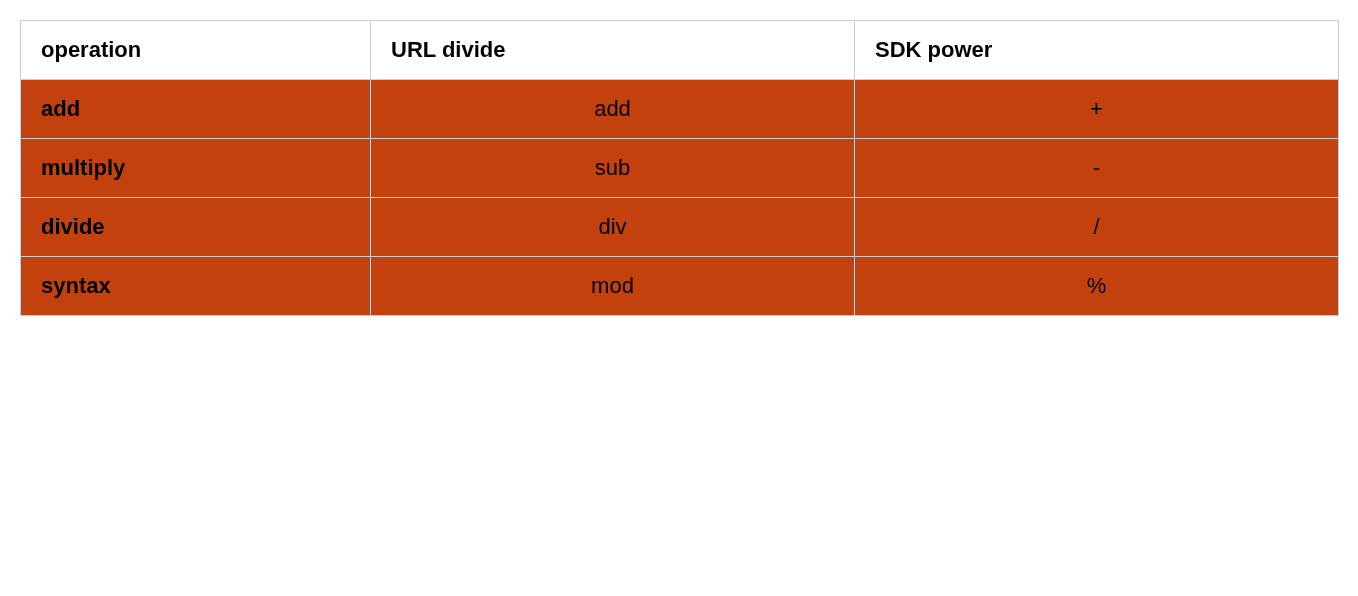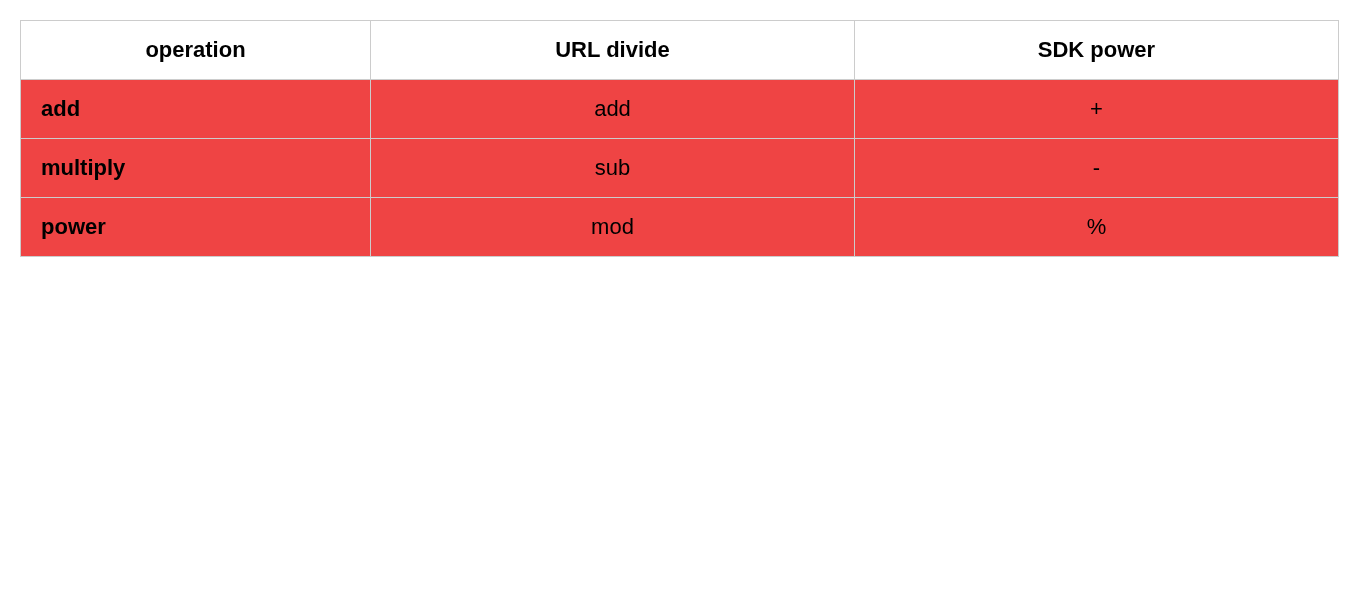--- a/index.html
+++ b/index.html
@@ -19,25 +19,25 @@
     }
     th, td {
       border: 1px solid #cccccc;
       padding: 16px 20px;
       font-size: 22px;
       color: #000000;
       vertical-align: middle;
     }
     th {
       font-weight: 700;
-      text-align: center;
+      text-align: left;
       background: #ffffff;
     }
     td {
-      background: #ef4444;
+      background: #c2410c;
     }
     td.op {
       font-weight: 700;
       text-align: left;
     }
     td.url, td.sdk {
       font-weight: 400;
       text-align: center;
     }
     col.c1 { width: 350px; }
@@ -65,18 +65,23 @@
       <td class="op">add</td>
       <td class="url">add</td>
       <td class="sdk">+</td>
     </tr>
     <tr>
       <td class="op">multiply</td>
       <td class="url">sub</td>
       <td class="sdk">-</td>
     </tr>
     <tr>
-      <td class="op">power</td>
+      <td class="op">divide</td>
+      <td class="url">div</td>
+      <td class="sdk">/</td>
+    </tr>
+    <tr>
+      <td class="op">syntax</td>
       <td class="url">mod</td>
       <td class="sdk">%</td>
     </tr>
   </tbody>
 </table>
 
 </body></html>

